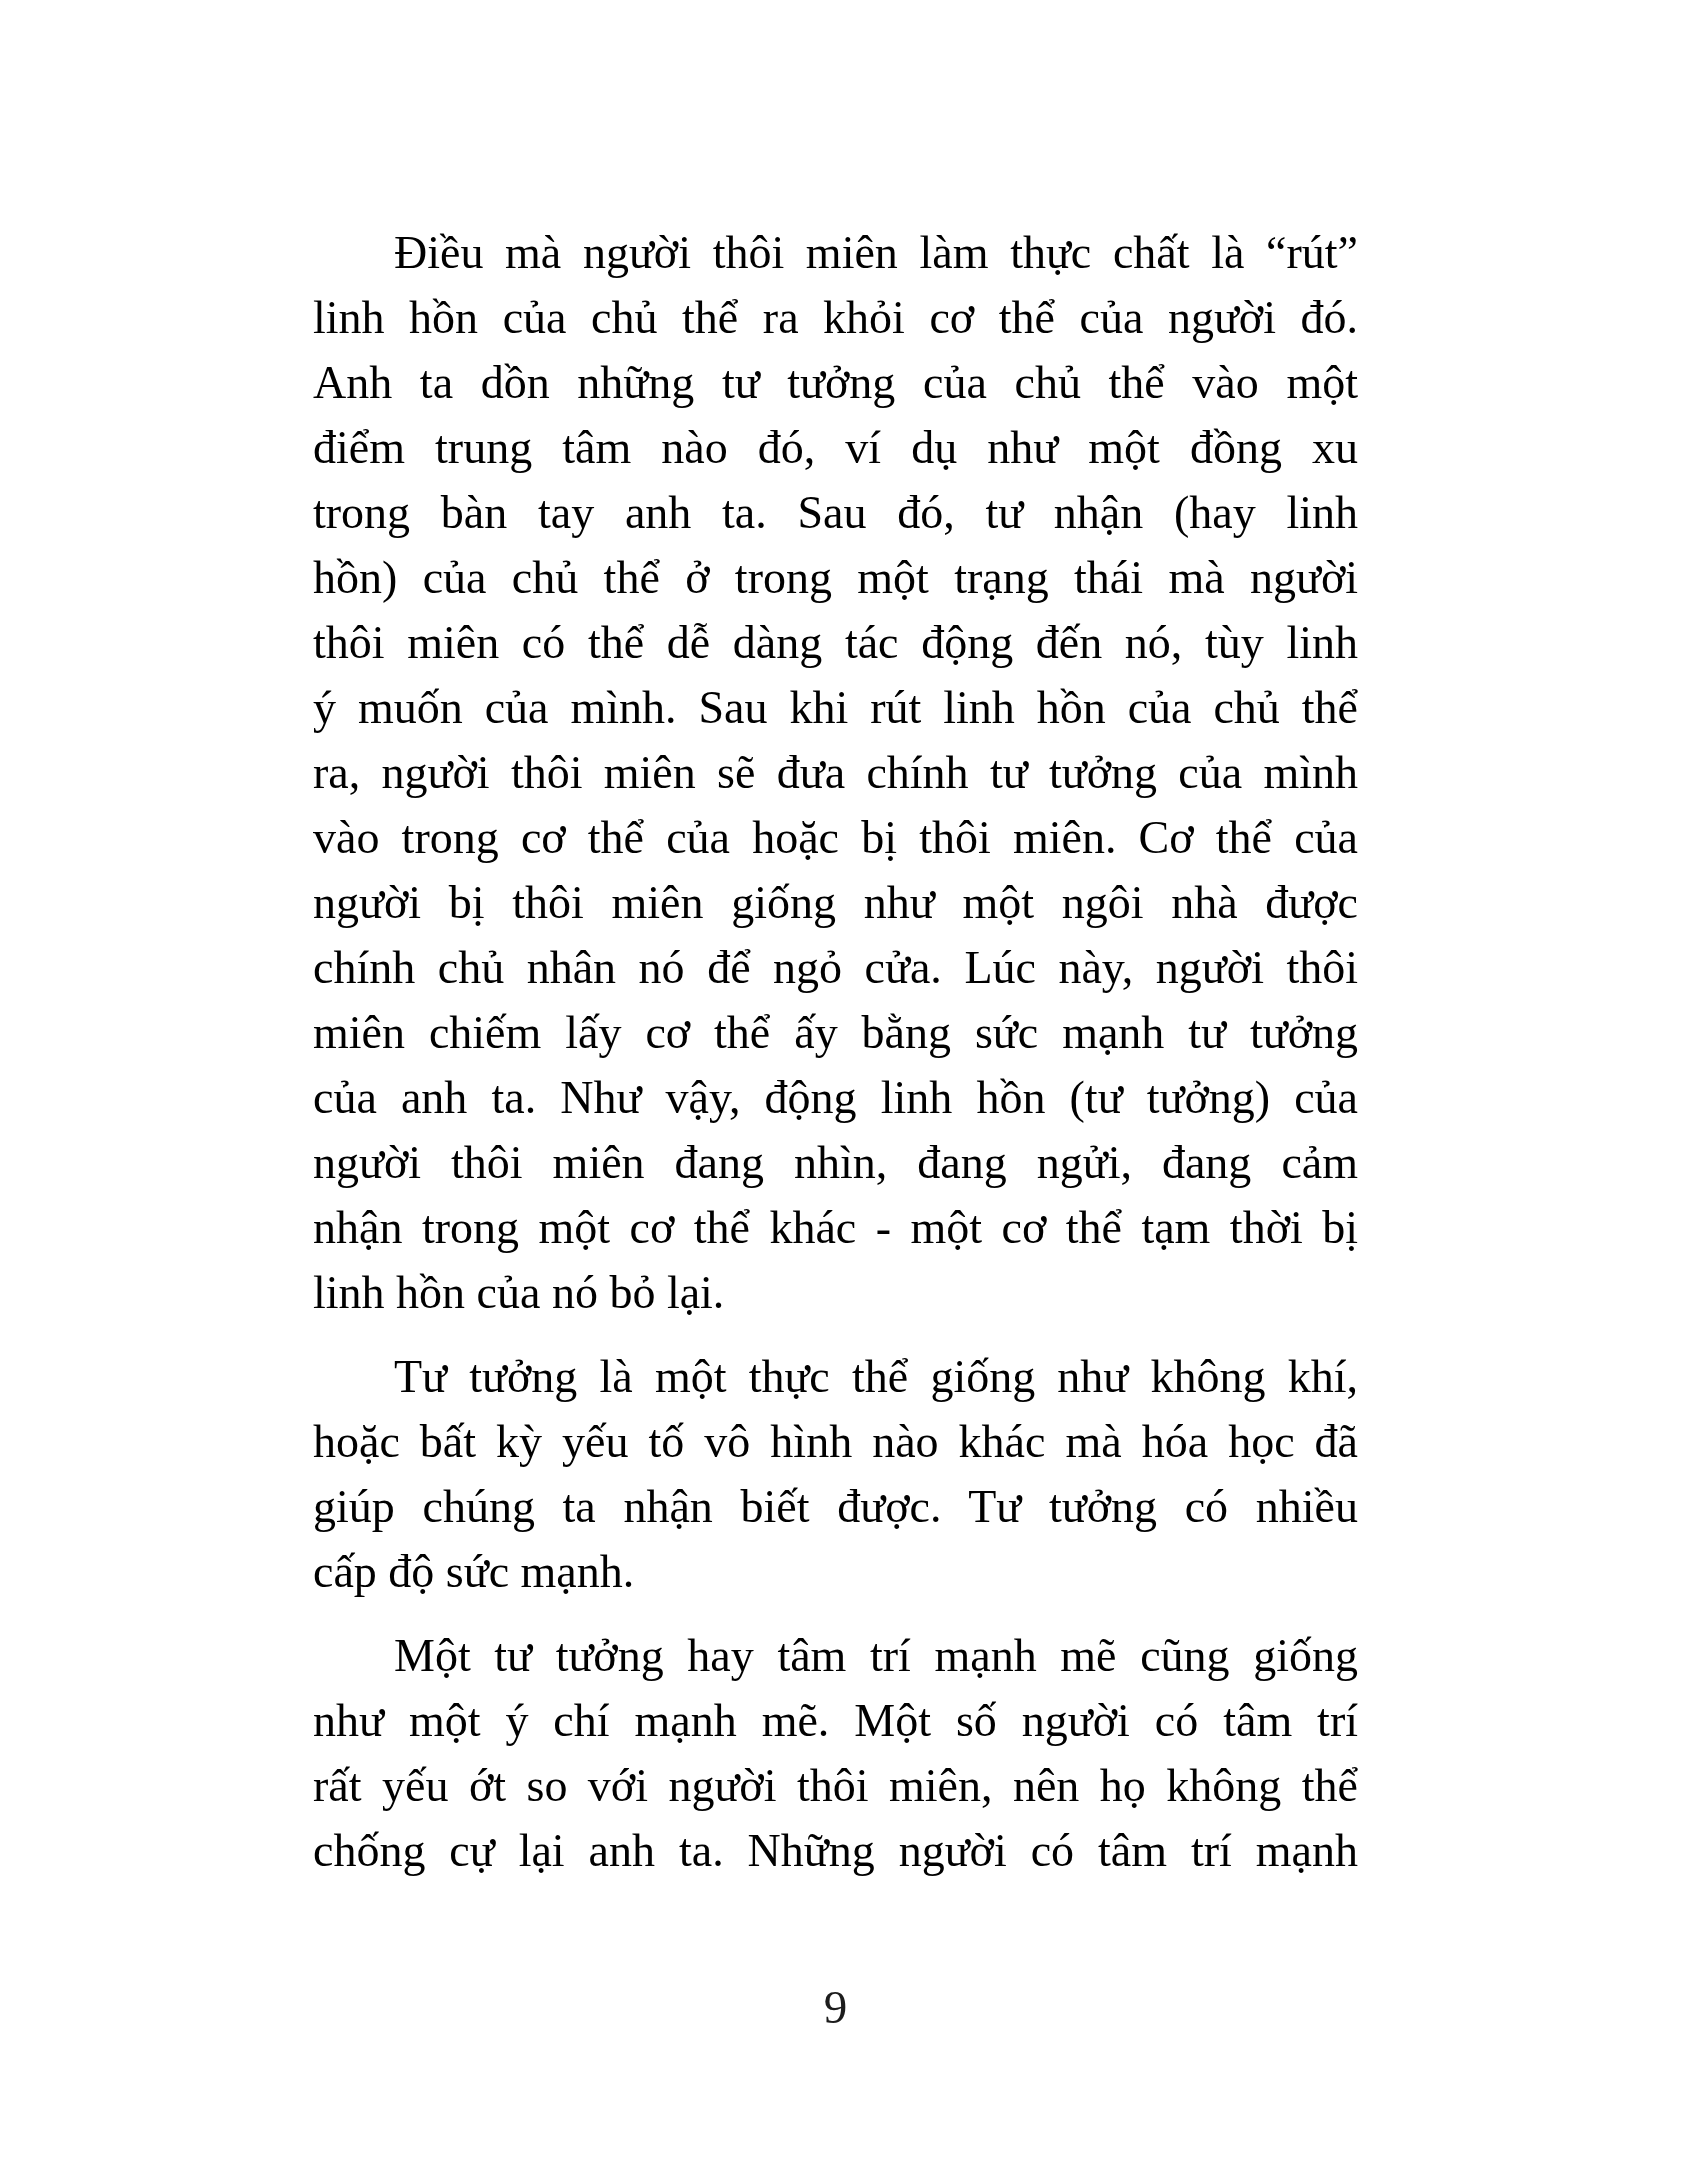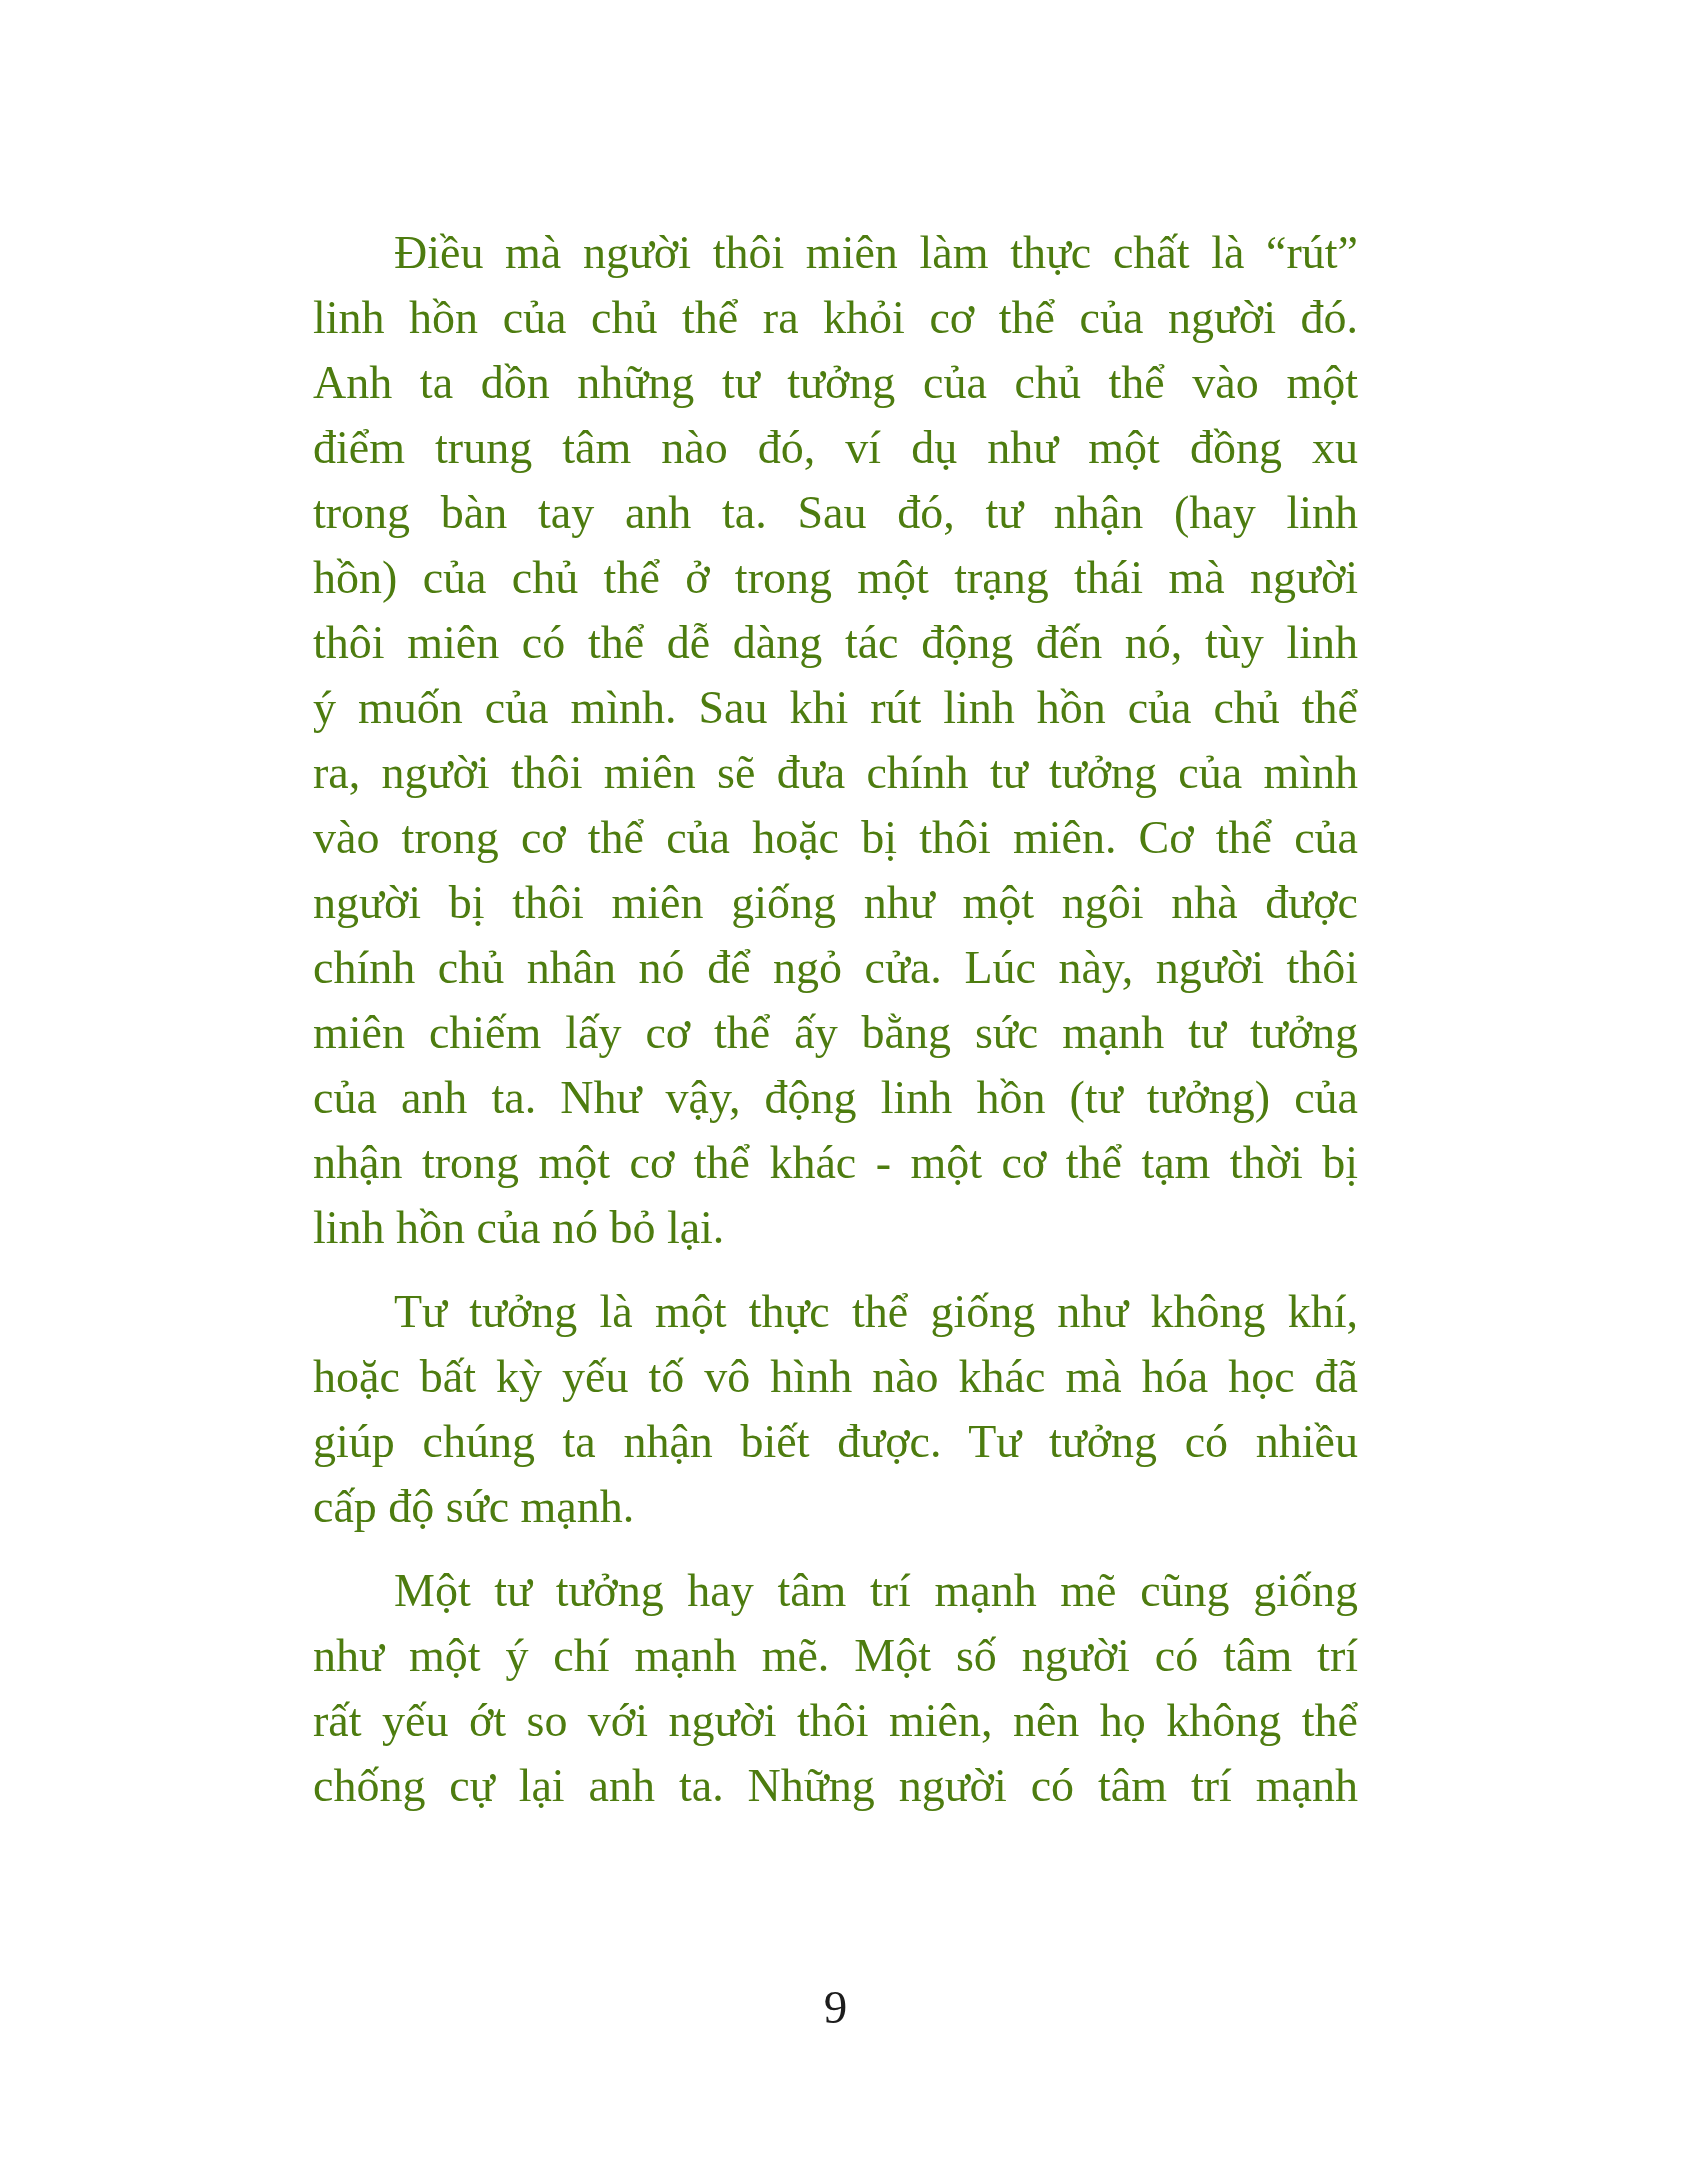--- a/index.html
+++ b/index.html
@@ -53,36 +53,37 @@
     text-align: center;
     font-size: 47px;
     line-height: 1;
     color: #1c1c1c;
   }
 </style>
 </head>
 <body style="background: rgb(255, 255, 255);">
 
 <main class="book-page">
-  <section class="text-block" style="color: #4d7c0f;">
+  <section class="text-block" style="color: #000000;">
       <div class="para">
         <div class="line para-first">Điều mà người thôi miên làm thực chất là “rút”</div>
         <div class="line">linh hồn của chủ thể ra khỏi cơ thể của người đó.</div>
         <div class="line">Anh ta dồn những tư tưởng của chủ thể vào một</div>
         <div class="line">điểm trung tâm nào đó, ví dụ như một đồng xu</div>
         <div class="line">trong bàn tay anh ta. Sau đó, tư nhận (hay linh</div>
         <div class="line">hồn) của chủ thể ở trong một trạng thái mà người</div>
         <div class="line">thôi miên có thể dễ dàng tác động đến nó, tùy linh</div>
         <div class="line">ý muốn của mình. Sau khi rút linh hồn của chủ thể</div>
         <div class="line">ra, người thôi miên sẽ đưa chính tư tưởng của mình</div>
         <div class="line">vào trong cơ thể của hoặc bị thôi miên. Cơ thể của</div>
         <div class="line">người bị thôi miên giống như một ngôi nhà được</div>
         <div class="line">chính chủ nhân nó để ngỏ cửa. Lúc này, người thôi</div>
         <div class="line">miên chiếm lấy cơ thể ấy bằng sức mạnh tư tưởng</div>
         <div class="line">của anh ta. Như vậy, động linh hồn (tư tưởng) của</div>
+        <div class="line">người thôi miên đang nhìn, đang ngửi, đang cảm</div>
         <div class="line">nhận trong một cơ thể khác - một cơ thể tạm thời bị</div>
         <div class="line para-last">linh hồn của nó bỏ lại.</div>
       </div>
       <div class="para">
         <div class="line para-first">Tư tưởng là một thực thể giống như không khí,</div>
         <div class="line">hoặc bất kỳ yếu tố vô hình nào khác mà hóa học đã</div>
         <div class="line">giúp chúng ta nhận biết được. Tư tưởng có nhiều</div>
         <div class="line para-last">cấp độ sức mạnh.</div>
       </div>
       <div class="para">

